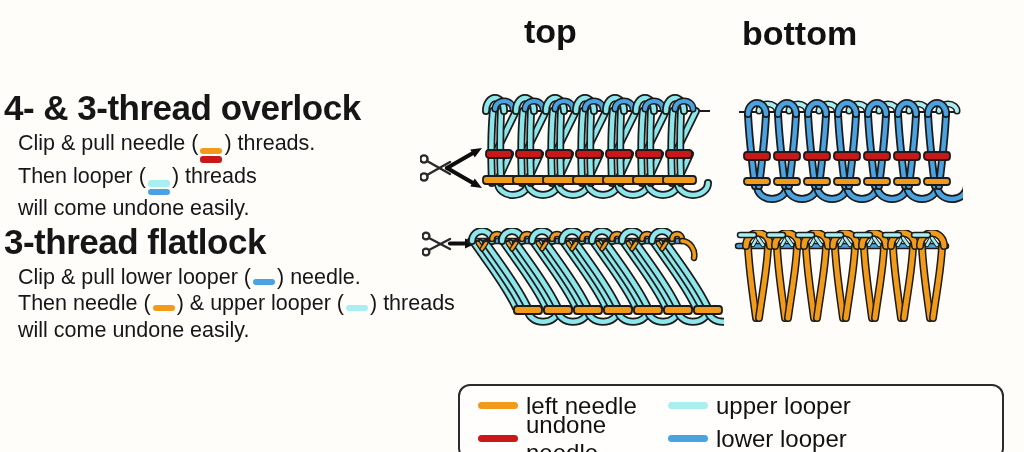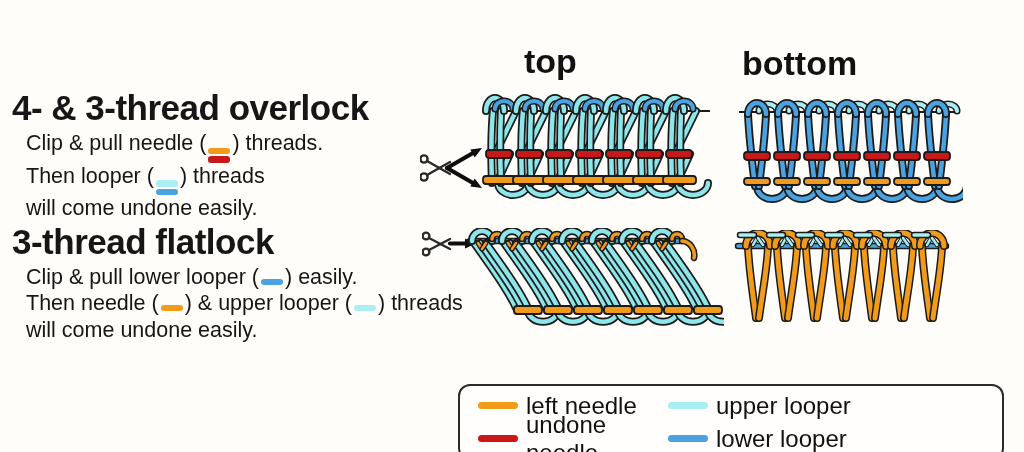--- a/index.html
+++ b/index.html
@@ -2,25 +2,25 @@
 <html style="--left-needle: #f29a19; --right-needle: #c9181a; --upper-looper: #a9eff2; --upper-looper-thread: #8de7ea; --lower-looper: #4aa2e0; --outline: #1b1b1b; --background: #fffdf9; --text: #161616;"><head>
 <meta charset="utf-8">
 <style>
   html,body{margin:0;padding:0;}
   body{
     width:1024px;height:452px;position:relative;overflow:hidden;
     background:var(--background,#fffdf9);
     color:var(--text,#161616);
     font-family:"Liberation Sans", sans-serif;
   }
-  .view-label{position:absolute;font-weight:bold;font-size:34px;color:#111;margin-top:30px;}
+  .view-label{position:absolute;font-weight:bold;font-size:34px;color:#111;}
   #hdr-top{left:524px;top:12px;}
   #hdr-bottom{left:742px;top:14px;}
 
-  .textcol{position:absolute;left:12px;top:88px;width:460px;}
+  .textcol{position:absolute;left:4px;top:88px;width:460px;}
   .sec-title{font-size:35px;font-weight:bold;line-height:40px;margin:0;letter-spacing:-0.5px;}
   .sec-title.second{}
   .sec-body{font-size:21.5px;line-height:26.5px;margin:2px 0 0 14px;}
   .tline{white-space:nowrap;}
 
   
   .swp{display:inline-flex;flex-direction:column;gap:2px;vertical-align:-4px;margin:0 2px;}
   .swp i{display:block;width:22px;height:6.5px;border-radius:3px;}
   .sws{display:inline-block;width:22px;height:6px;border-radius:3px;vertical-align:-1px;margin:0 2px;}
 
@@ -65,21 +65,21 @@
         </span><span>) threads.</span></div>
     <div class="tline"><span>Then looper (</span><span class="swp">
           <i style="background-color: rgb(169, 239, 242);"></i>
           <i style="background-color: rgb(74, 162, 224);"></i>
         </span><span>) threads</span></div>
     <div class="tline">will come undone easily.</div>
   </div>
 
   <h1 class="sec-title second">3-thread flatlock</h1>
   <div class="sec-body">
-    <div class="tline"><span>Clip &amp; pull lower looper (</span><span class="sws" style="background-color: rgb(74, 162, 224);"></span><span>) easily.</span></div>
+    <div class="tline"><span>Clip &amp; pull lower looper (</span><span class="sws" style="background-color: rgb(74, 162, 224);"></span><span>) needle.</span></div>
     <div class="tline"><span>Then needle (</span><span class="sws" style="background-color: rgb(242, 154, 25);"></span><span>) &amp; upper looper (</span><span class="sws" style="background-color: rgb(169, 239, 242);"></span><span>) threads</span></div>
     <div class="tline">will come undone easily.</div>
   </div>
 </div>
 
 <svg class="diag" style="left:420px;top:140px;" width="66" height="58" viewBox="0 0 66 58">
   <g>
     <circle class="sc" cx="4" cy="19" r="3.6"></circle>
     <circle class="sc" cx="4" cy="37" r="3.6"></circle>
     <path class="sc" d="M7,21 L30,34"></path>

